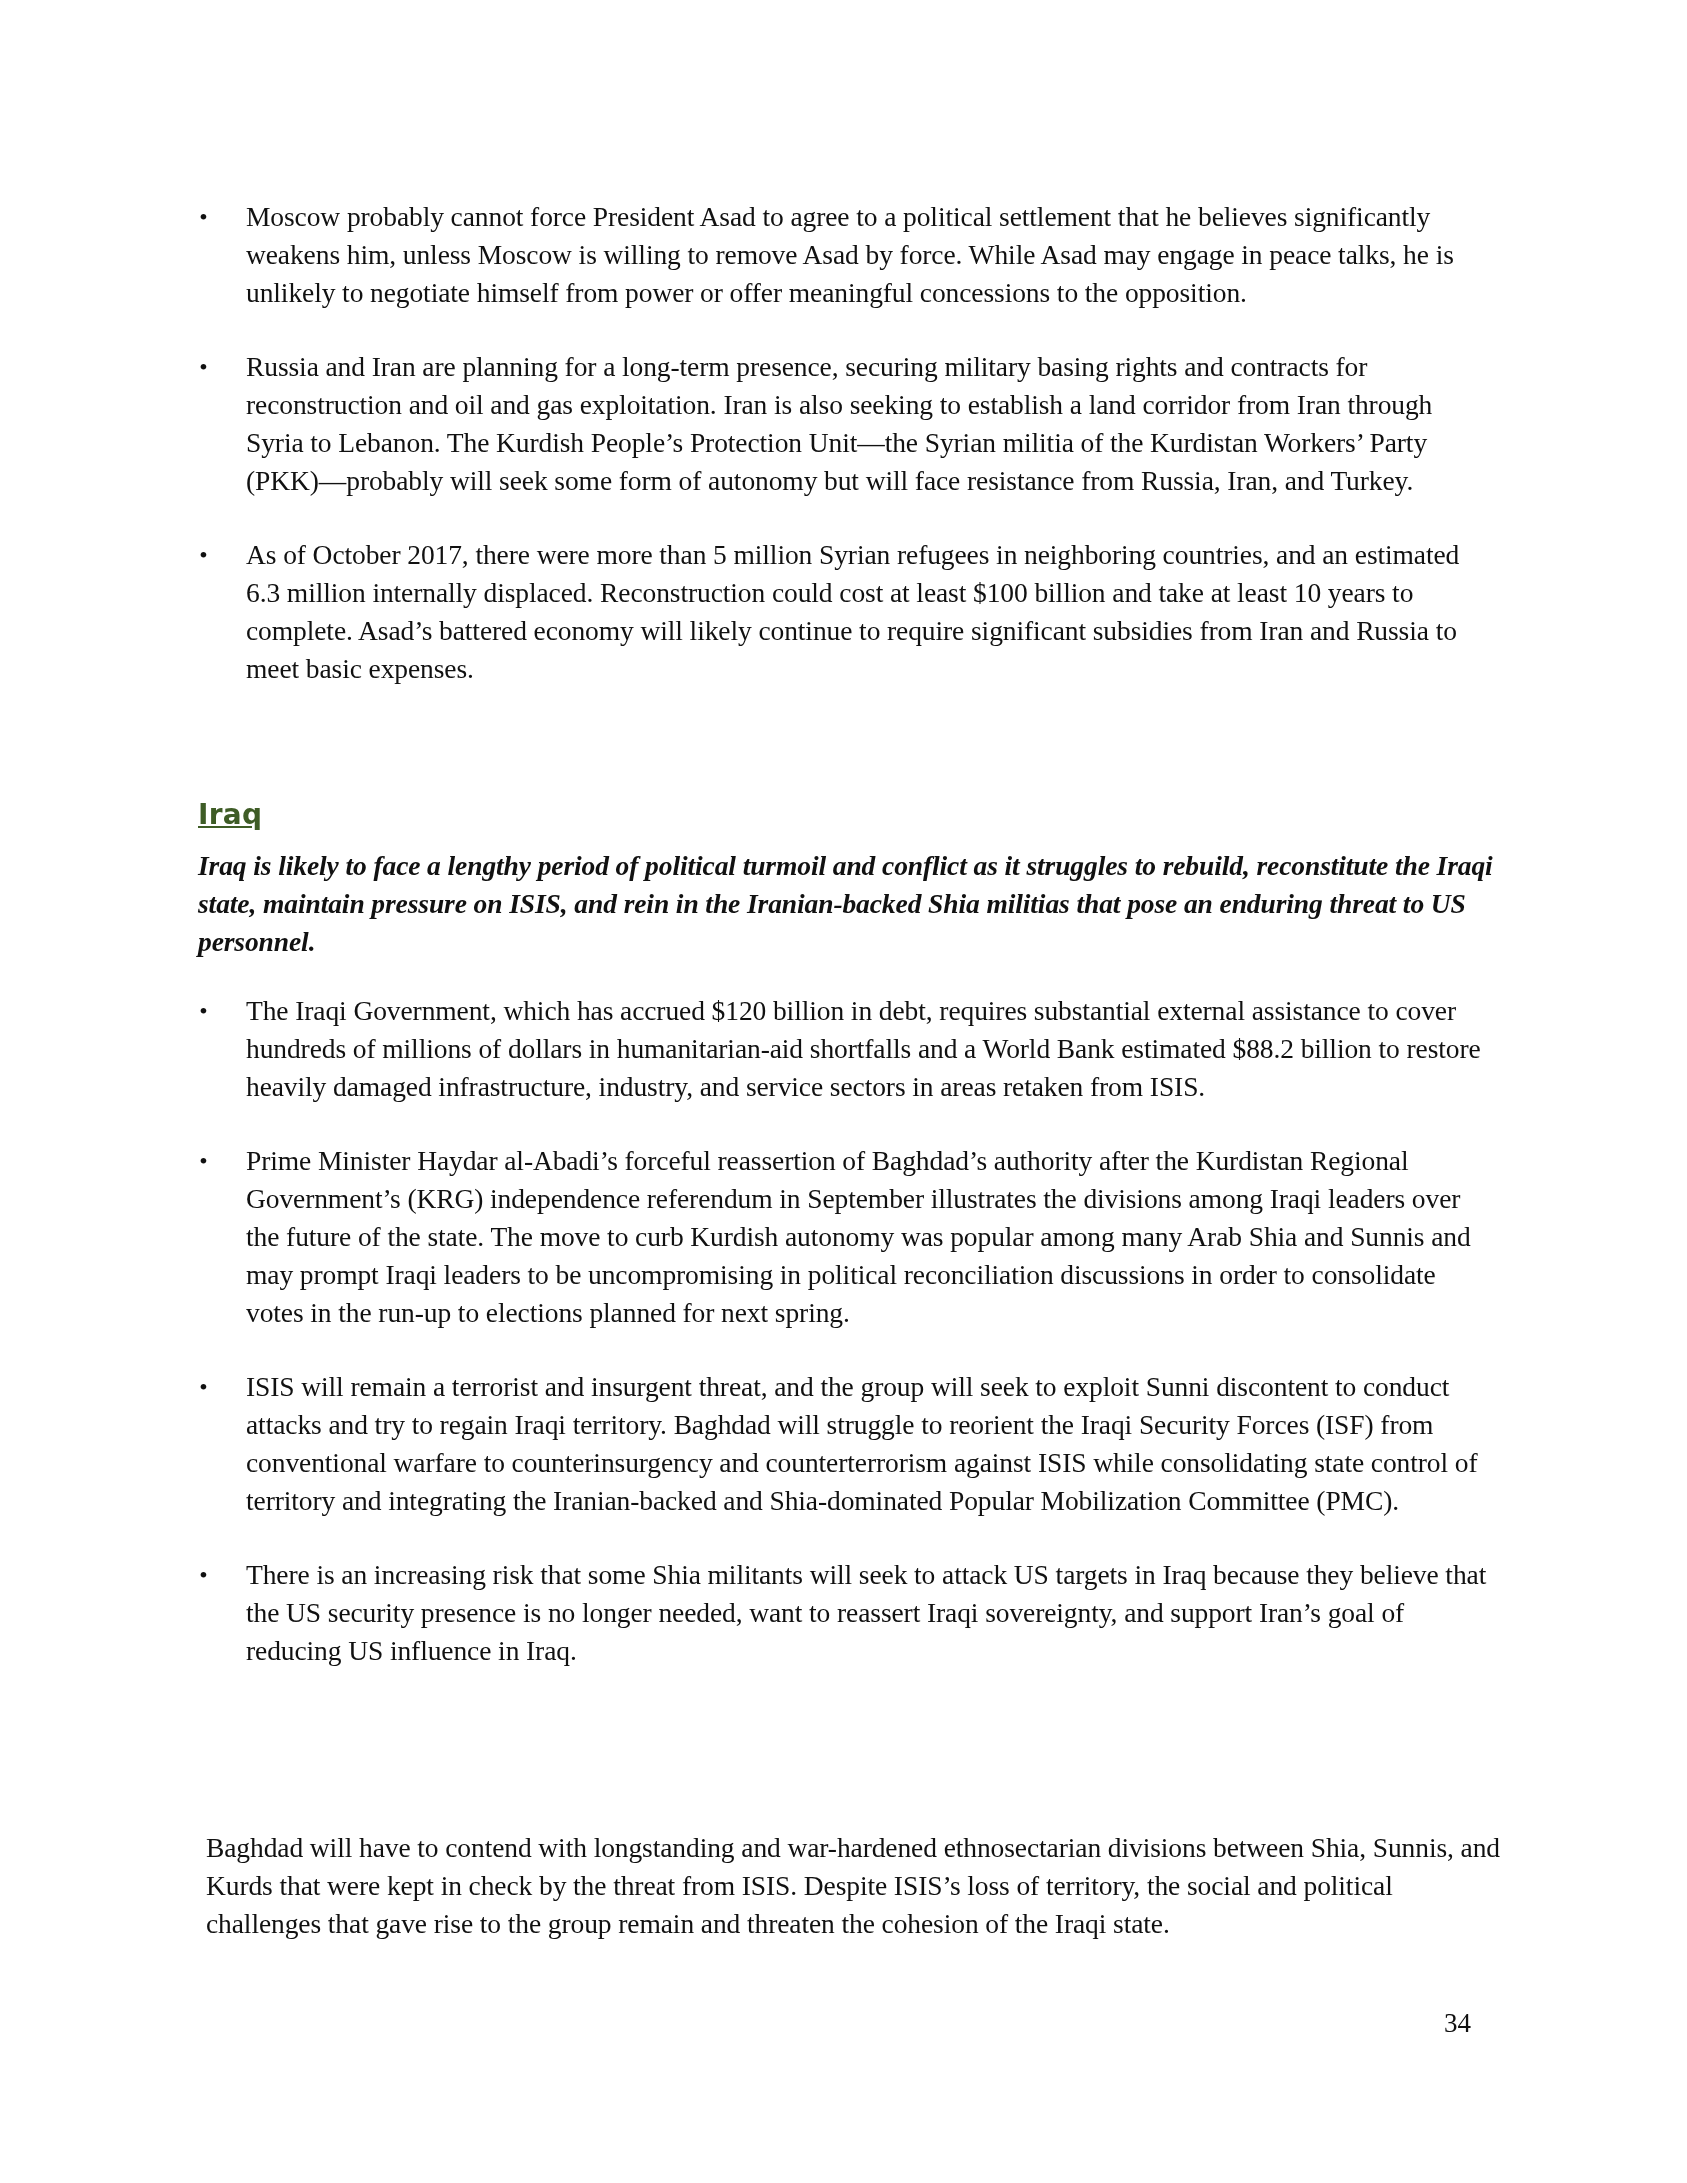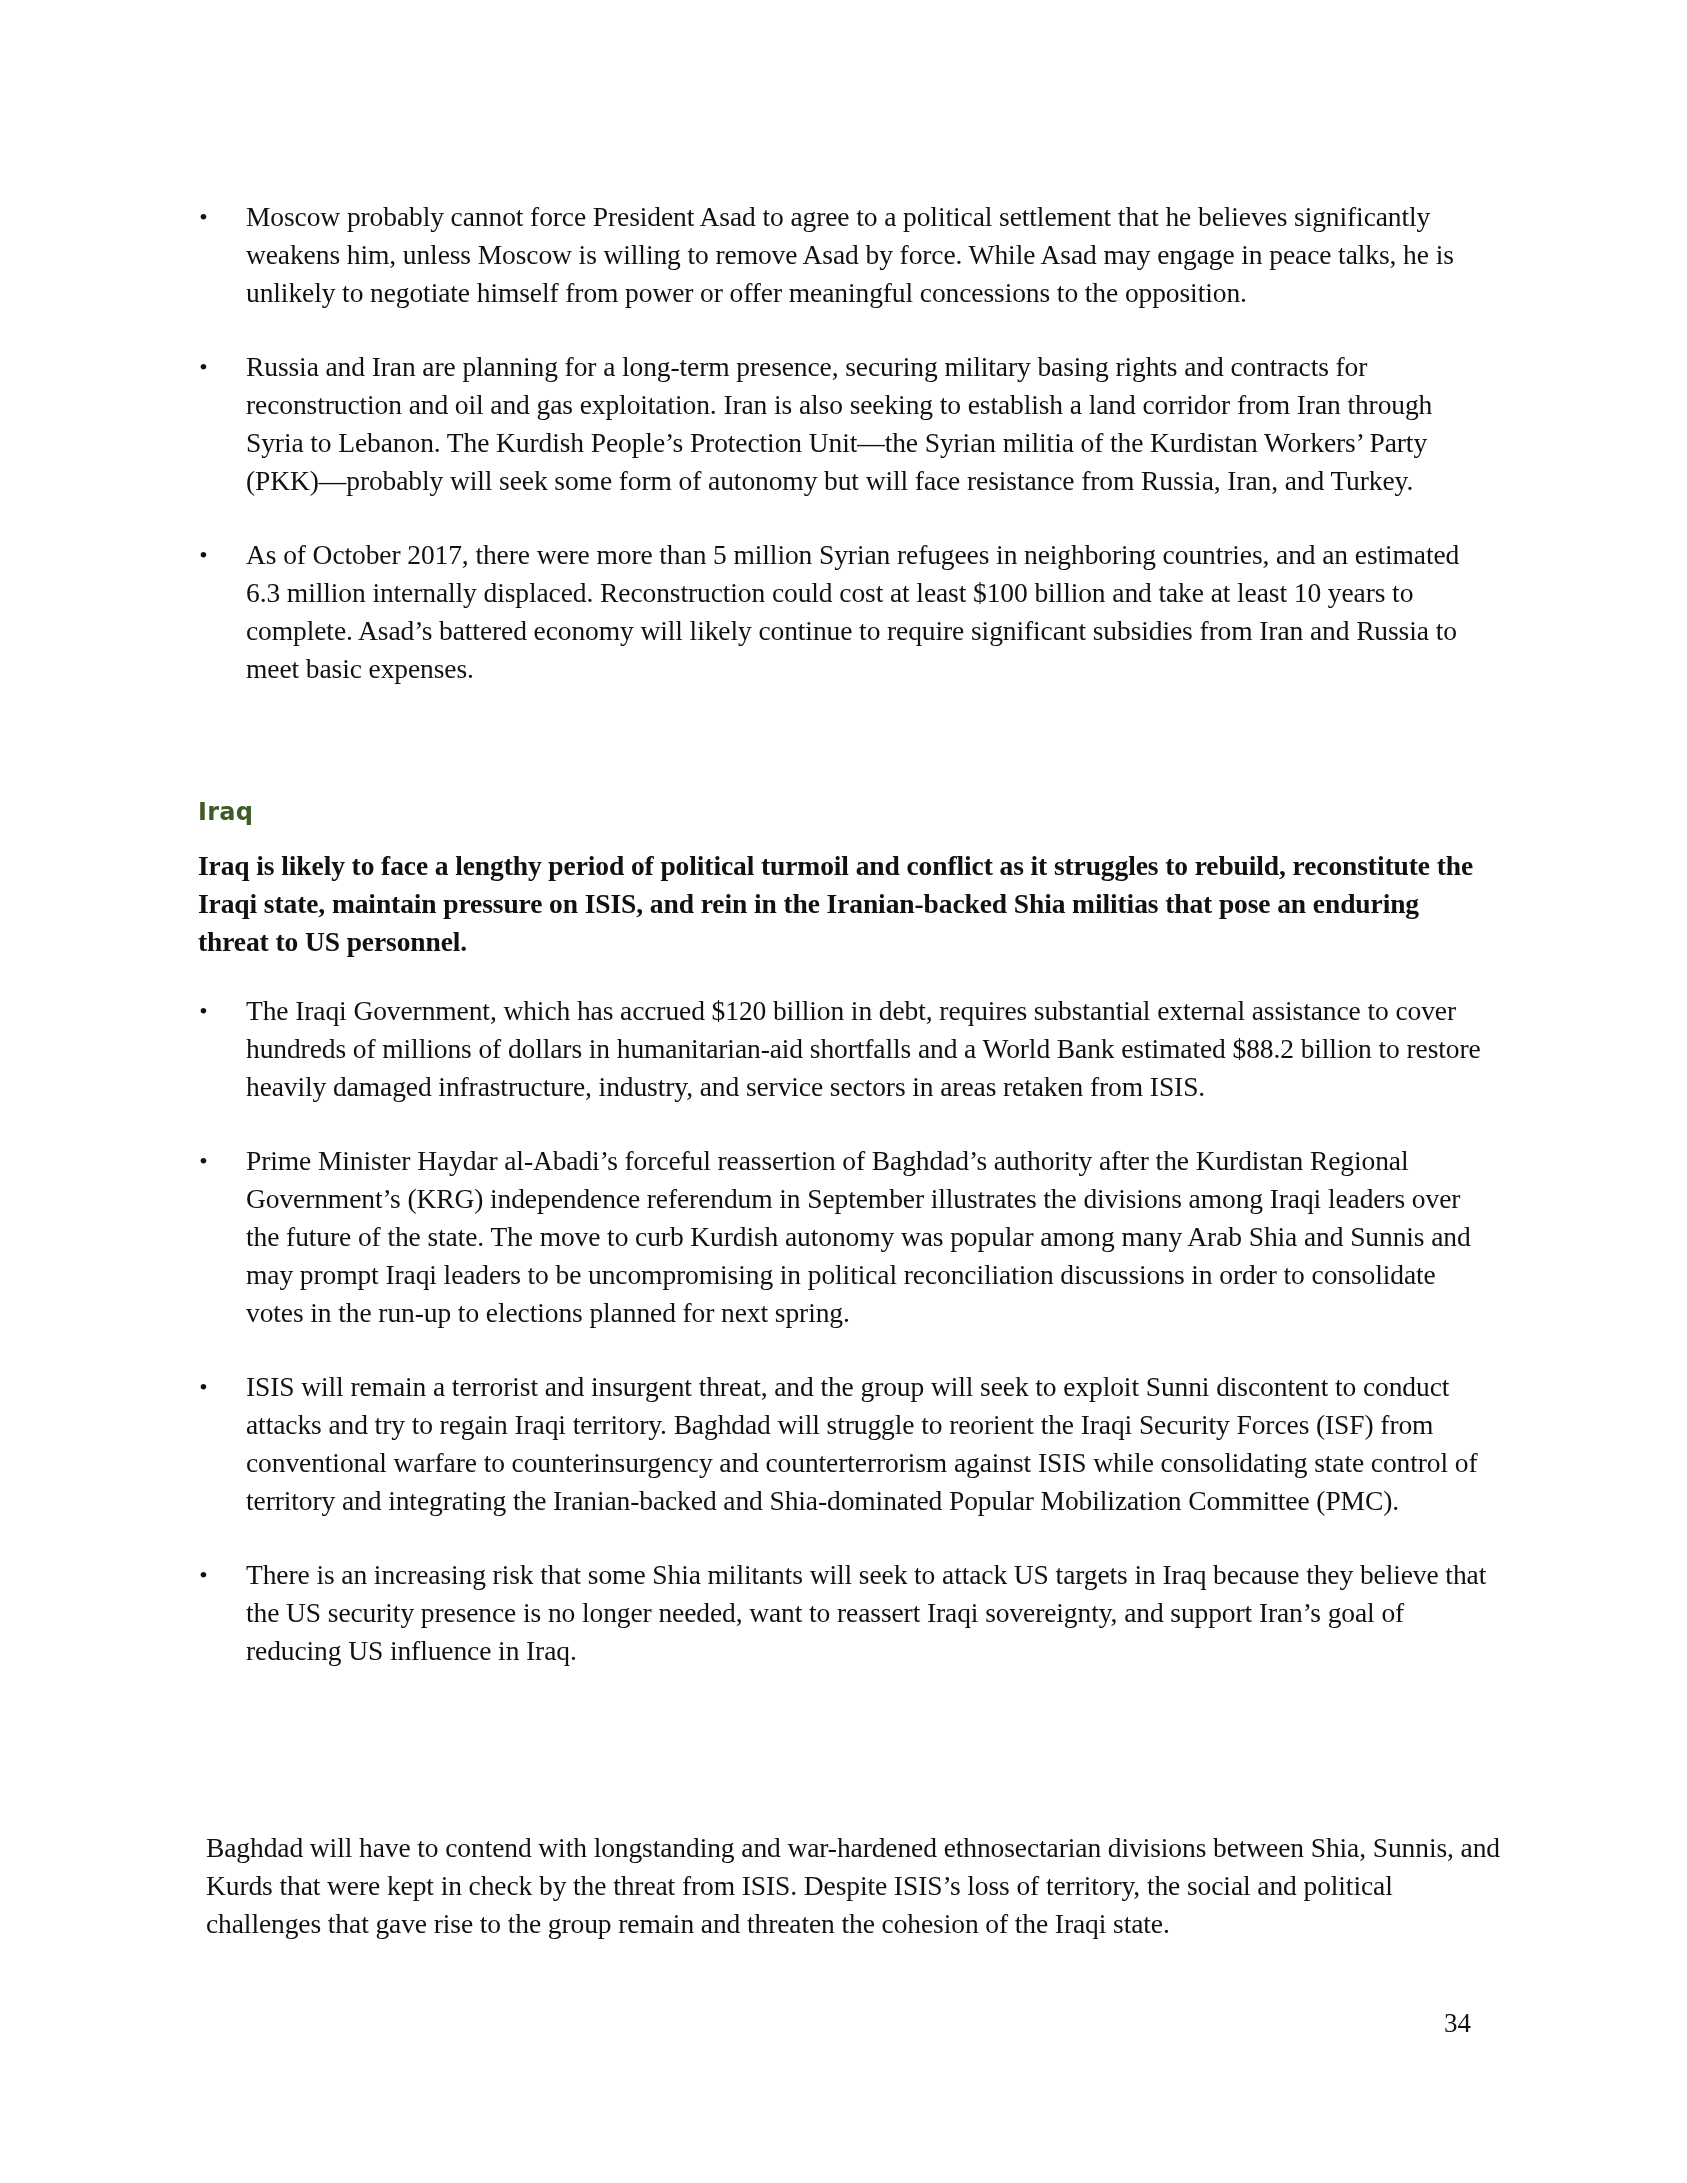--- a/index.html
+++ b/index.html
@@ -24,26 +24,27 @@
   ul.bullets li .dot {
     position: absolute; left: 1.3px; top: 0; font-size: 24px;
   }
   #bullets-1 { top: 198px; }
   #bullets-1 li.b1 { margin-bottom: 36px; }
   #bullets-1 li.b2 { margin-bottom: 36px; }
 
   .section-heading {
     position: absolute; left: 198px; top: 798px;
     font-family: "DejaVu Sans", sans-serif;
-    font-weight: bold; font-size: 24px; color: #3e5c26;
+    font-weight: bold; font-size: 28px; color: #3e5c26;
     letter-spacing: 0.3px;
+    text-decoration: underline;
   }
   .key-judgment {
     position: absolute; left: 198px; top: 847px; width: 1297px;
-    font-weight: bold; 
+    font-weight: bold; font-style: italic;
   }
   #bullets-2 { top: 992px; }
   #bullets-2 li { margin-bottom: 36px; }
 
   .closing-para {
     position: absolute; left: 198px; top: 1821px; width: 1297px;
   }
   .page-number {
     position: absolute; left: 1444px; top: 2008px;
     font-size: 27px;

